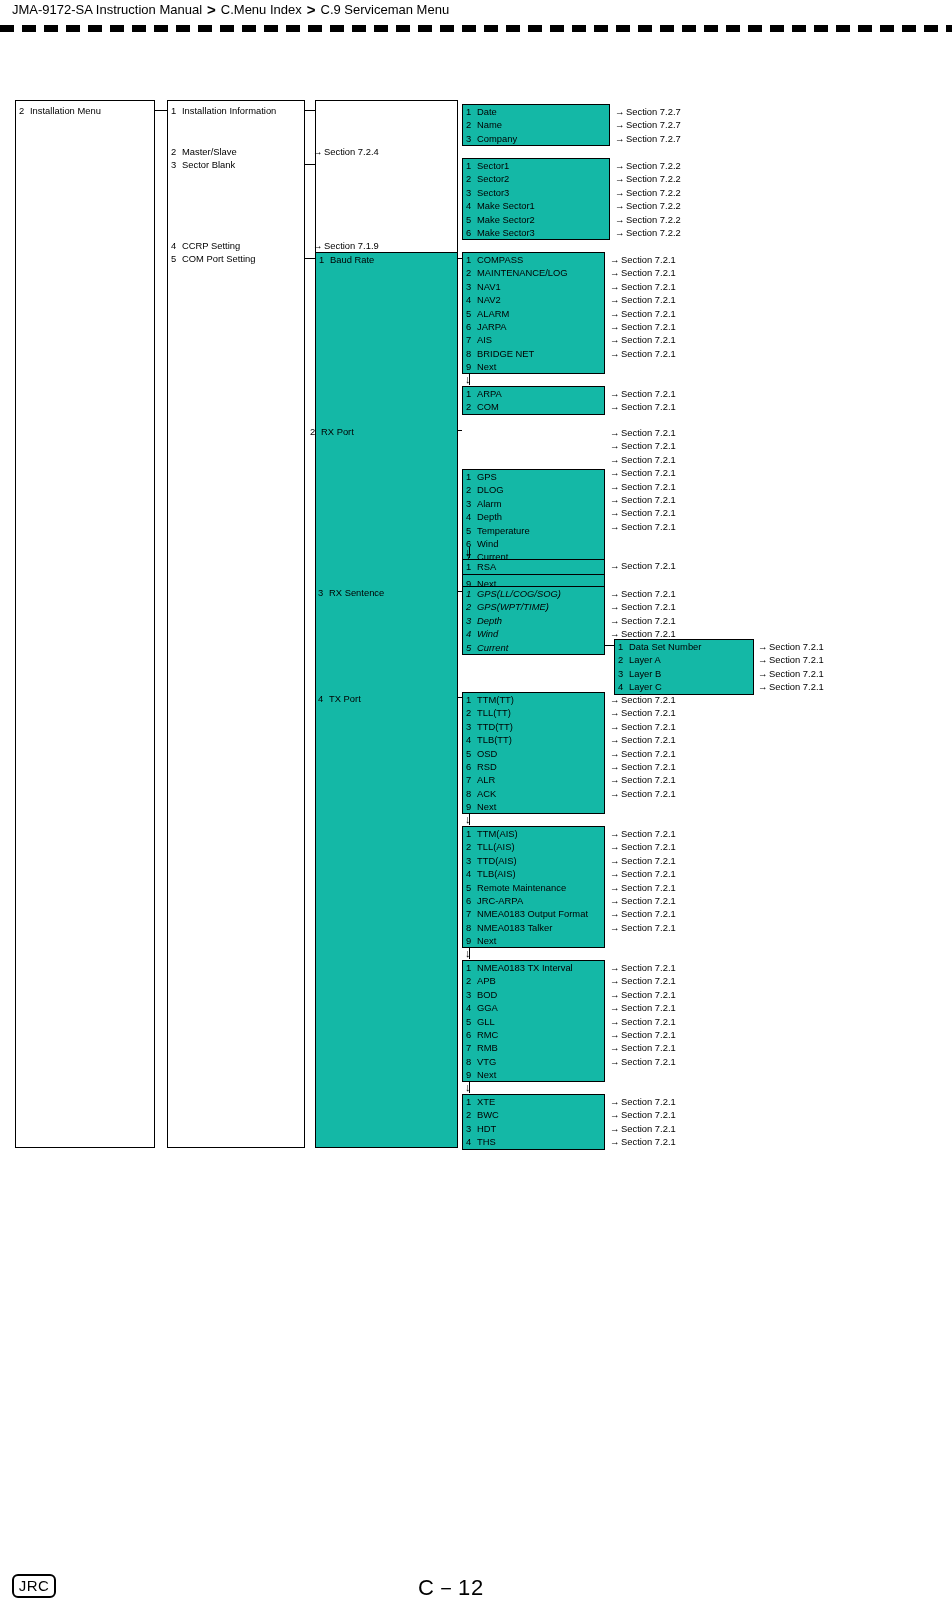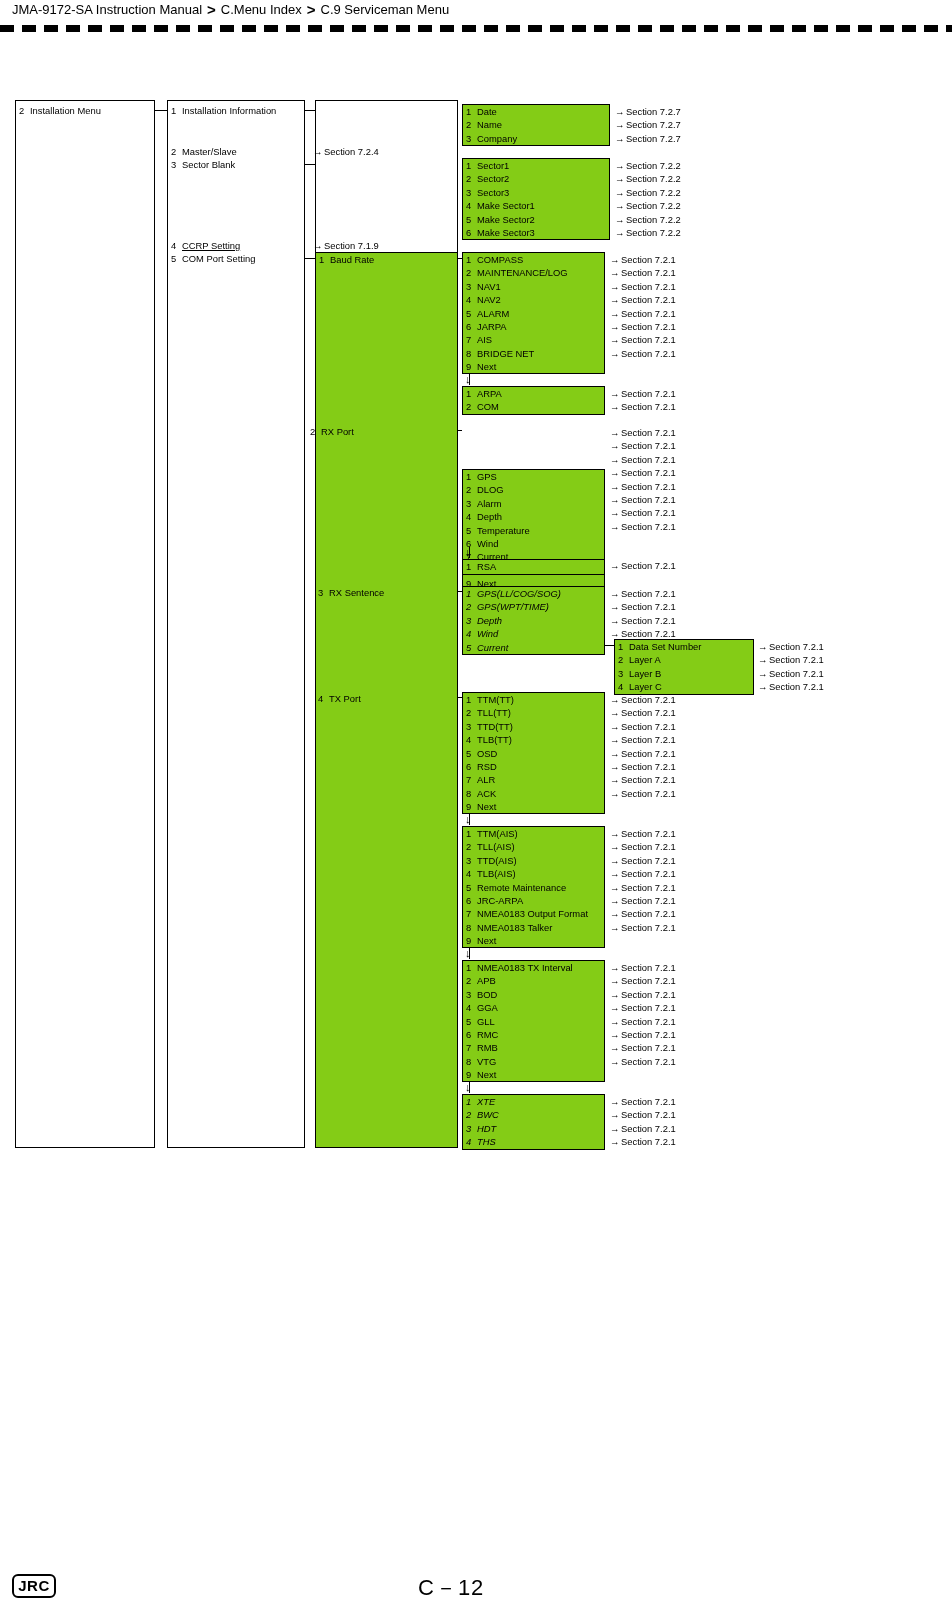--- a/index.html
+++ b/index.html
@@ -23,21 +23,21 @@
     background-image:repeating-linear-gradient(to right,#000 0 14px,#fff 14px 22px);
   }
 
   
   #canvas{position:absolute;left:0;top:0;width:952px;height:1200px;}
 
   
   .colframe{position:absolute;border:1px solid #000;box-sizing:border-box;background:transparent;}
 
   
-  .mbox{position:absolute;border:1.6px solid #000;box-sizing:border-box;background:#84cc16;}
+  .mbox{position:absolute;border:1.6px solid #000;box-sizing:border-box;background:#14b8a6;}
   .mbox .row{
     height:13.4px;line-height:13.4px;font-size:9.4px;white-space:nowrap;
     padding-left:3px;overflow:hidden;
   }
   .mbox .row .n{display:inline-block;width:11px;}
 
   
   .plain{
     position:absolute;font-size:9.4px;line-height:13.4px;white-space:nowrap;
   }
@@ -55,21 +55,21 @@
   .downarrow{
     position:absolute;font-size:11px;line-height:11px;color:#000;
   }
 
   
   #footer{position:absolute;left:0;top:1530px;width:952px;height:70px;}
   #jrc-logo{
     position:absolute;left:12px;top:44px;
     width:44px;height:24px;border:2px solid #000;border-radius:6px;
     box-sizing:border-box;text-align:center;
-    font-size:15px;font-weight:bold;line-height:20px;letter-spacing:.5px;
+    font-size:15px;font-weight:normal;line-height:20px;letter-spacing:.5px;
   }
   #jrc-name{
     position:absolute;left:64px;top:40px;
     font-family:"Liberation Serif","DejaVu Serif",serif;
     font-size:27px;font-style:italic;font-weight:bold;line-height:32px;
     white-space:nowrap;
   }
   #pageno{
     position:absolute;left:418px;top:44px;
     font-size:22px;line-height:28px;letter-spacing:1px;white-space:nowrap;
@@ -97,21 +97,21 @@
 
   <div class="plain" style="left:171px;top:104px;">
     <span class="n">1</span><span>Installation Information</span>
   </div>
   <div class="plain" style="left:171px;top:145px;">
     <span class="n">2</span><span>Master/Slave</span>
   </div>
   <div class="plain" style="left:171px;top:158px;">
     <span class="n">3</span><span>Sector Blank</span>
   </div>
-  <div class="plain" style="left:171px;top:239px;text-decoration:underline;">
+  <div class="plain" style="left:171px;top:239px;">
     <span class="n">4</span><span>CCRP Setting</span>
   </div>
   <div class="plain" style="left:171px;top:252px;">
     <span class="n">5</span><span>COM Port Setting</span>
   </div>
 
   <div class="sref" style="left:313px;top:145px;">
     <span class="ar">→</span><span>Section 7.2.4</span>
   </div>
   <div class="sref" style="left:313px;top:239px;">
@@ -310,21 +310,21 @@
   <div class="sref" style="left:610px;top:987.8px;"><span class="ar">→</span><span>Section 7.2.1</span></div>
   <div class="sref" style="left:610px;top:1001.2px;"><span class="ar">→</span><span>Section 7.2.1</span></div>
   <div class="sref" style="left:610px;top:1014.6px;"><span class="ar">→</span><span>Section 7.2.1</span></div>
   <div class="sref" style="left:610px;top:1028px;"><span class="ar">→</span><span>Section 7.2.1</span></div>
   <div class="sref" style="left:610px;top:1041.4px;"><span class="ar">→</span><span>Section 7.2.1</span></div>
   <div class="sref" style="left:610px;top:1054.8px;"><span class="ar">→</span><span>Section 7.2.1</span></div>
 
   <div class="vline" style="left:469px;top:1082px;height:11px;"></div>
   <div class="downarrow" style="left:465px;top:1082px;">↓</div>
 
-  <div class="mbox" style="left:462px;top:1094px;width:143px;height:56px;font-style:italic;">
+  <div class="mbox" style="left:462px;top:1094px;width:143px;height:56px;">
     <div class="row"><span class="n">1</span><span>XTE</span></div>
     <div class="row"><span class="n">2</span><span>BWC</span></div>
     <div class="row"><span class="n">3</span><span>HDT</span></div>
     <div class="row"><span class="n">4</span><span>THS</span></div>
   </div>
   <div class="sref" style="left:610px;top:1095px;"><span class="ar">→</span><span>Section 7.2.1</span></div>
   <div class="sref" style="left:610px;top:1108.4px;"><span class="ar">→</span><span>Section 7.2.1</span></div>
   <div class="sref" style="left:610px;top:1121.8px;"><span class="ar">→</span><span>Section 7.2.1</span></div>
   <div class="sref" style="left:610px;top:1135.2px;"><span class="ar">→</span><span>Section 7.2.1</span></div>
 

